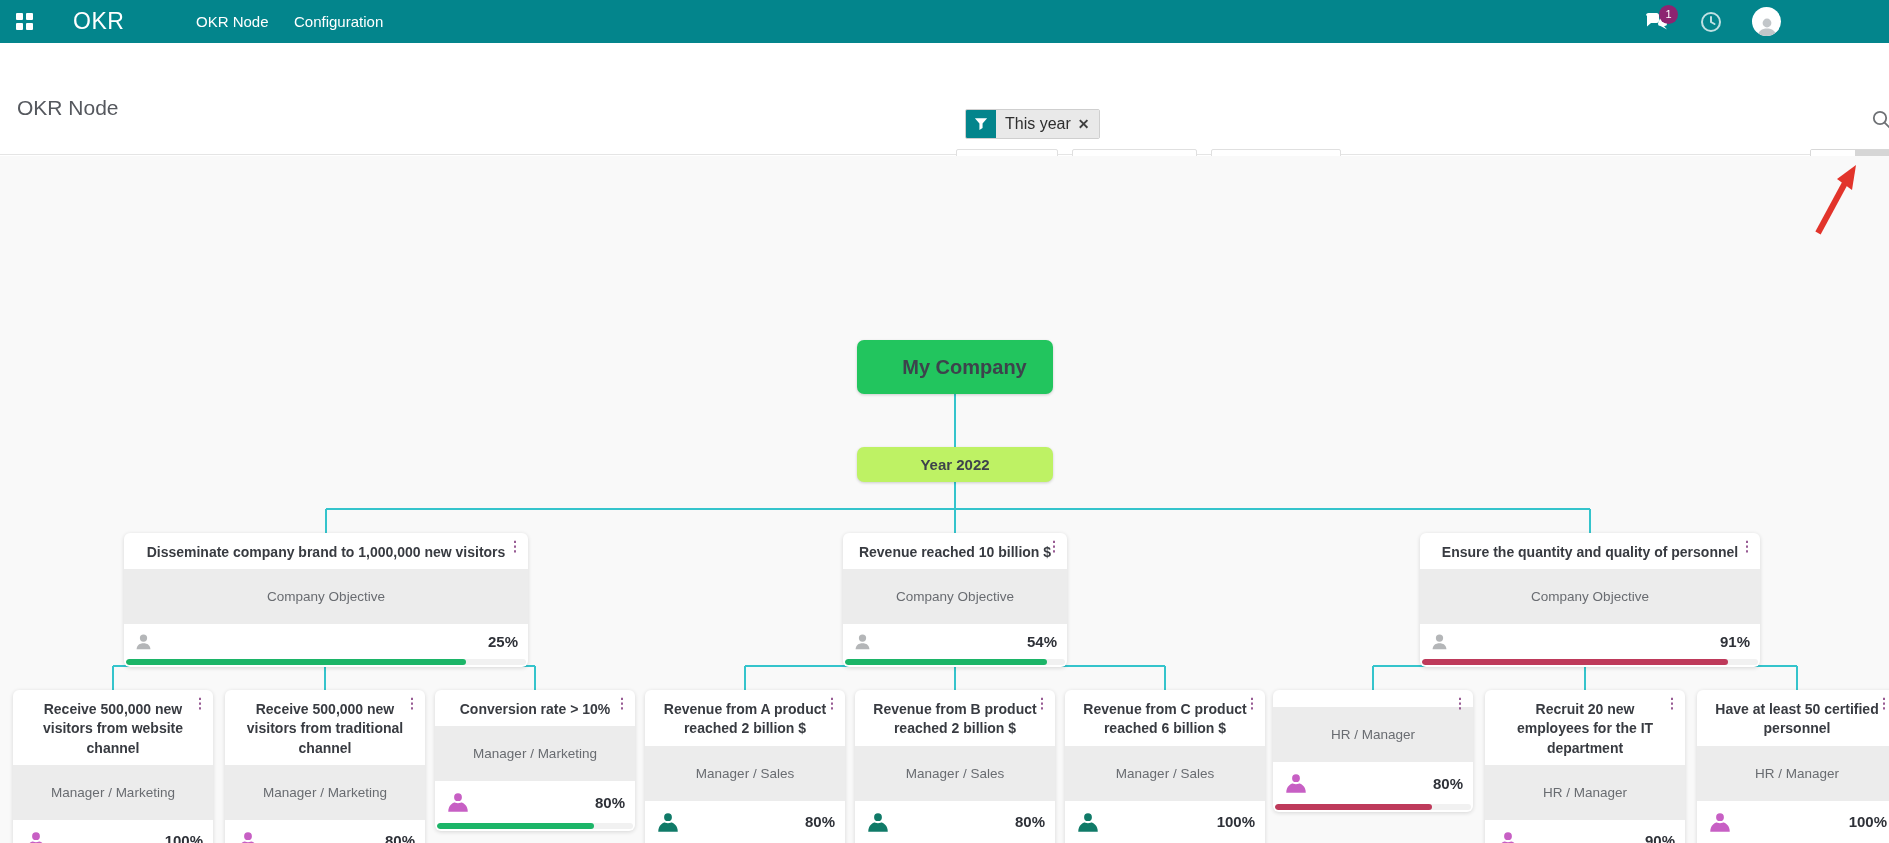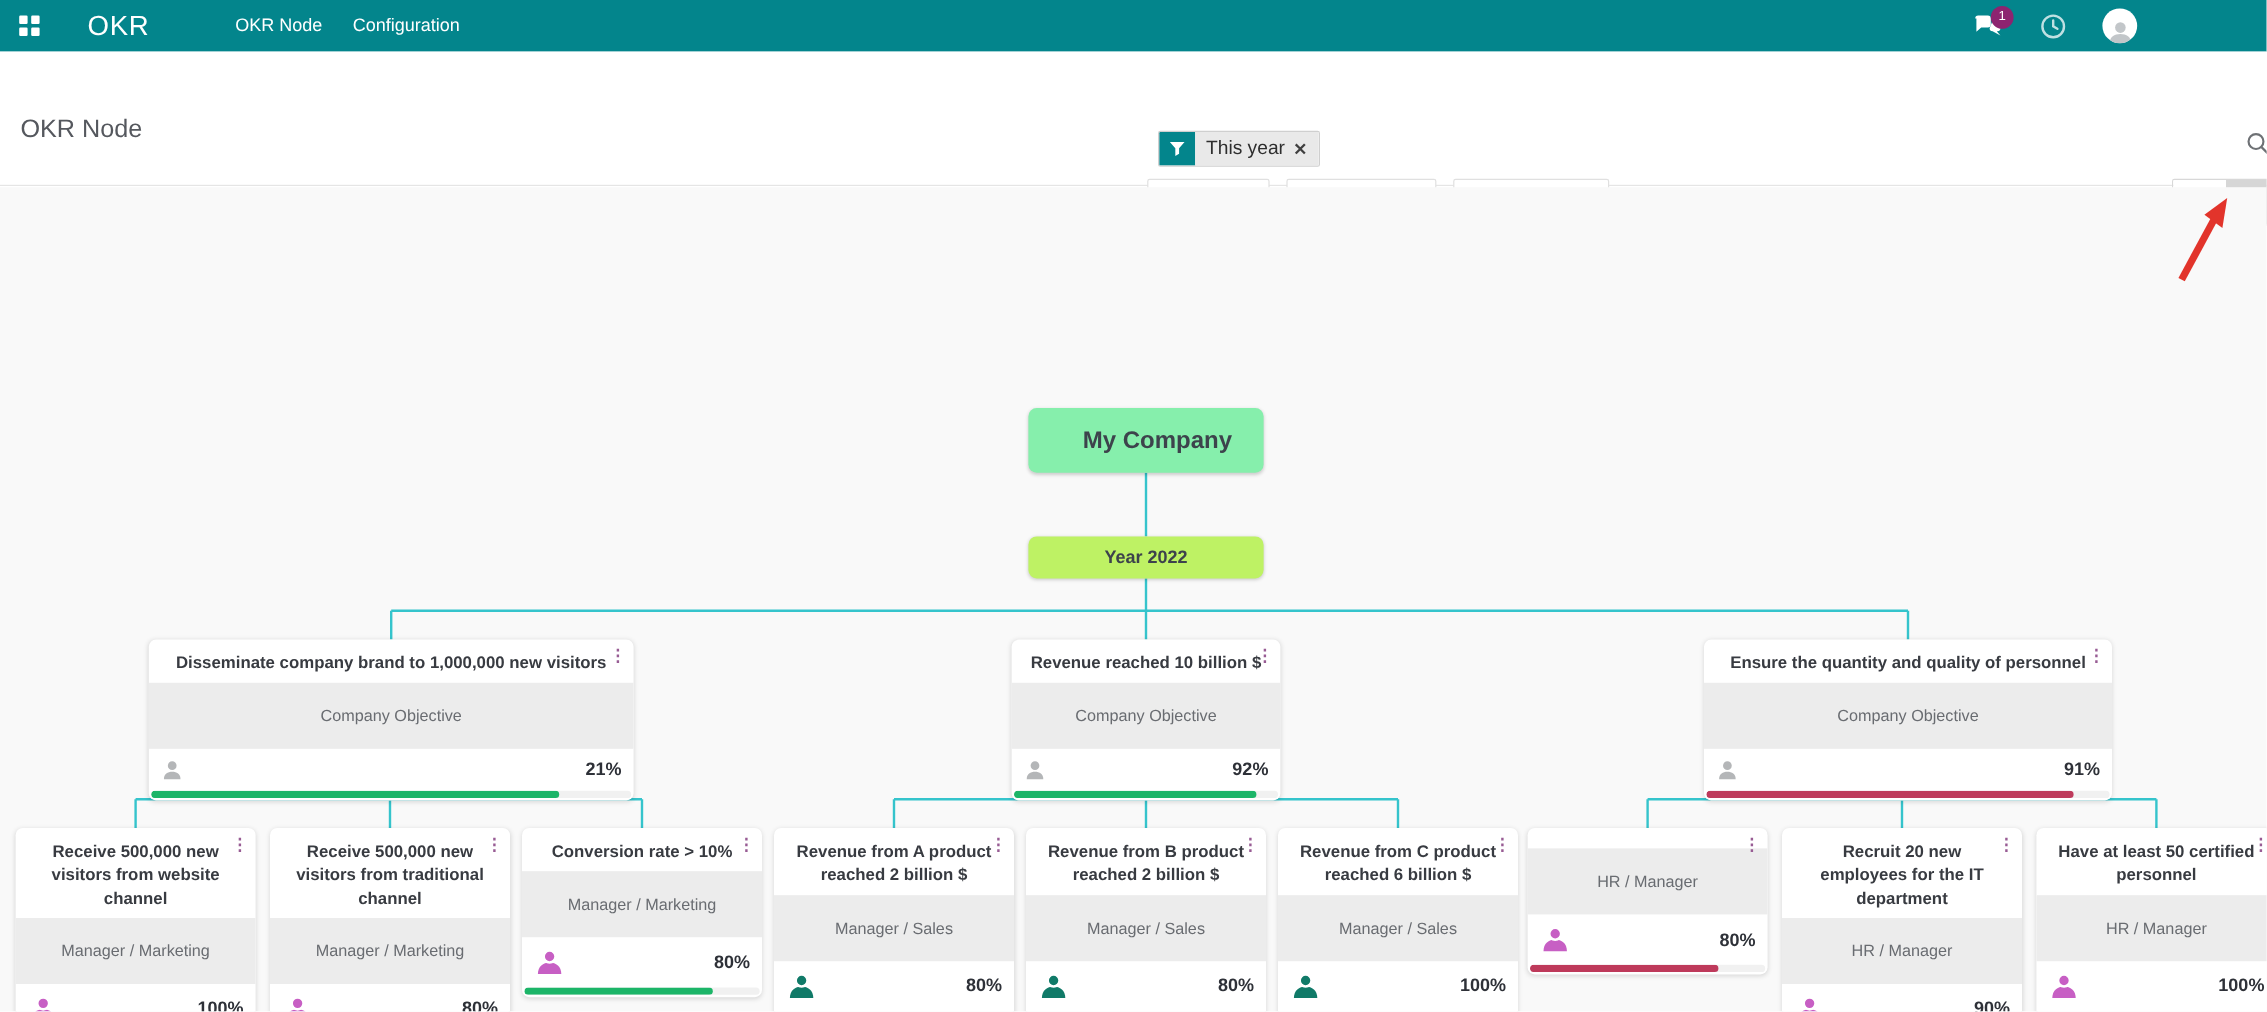--- a/index.html
+++ b/index.html
@@ -177,57 +177,57 @@
       <path d="M326 635v31M113 666h422M113 666v24M325 666v24M535 666v24"></path>
       <path d="M955 635v31M745 666h420M745 666v24M955 666v24M1165 666v24"></path>
       <path d="M1590 635v31M1373 666h424M1373 666v24M1585 666v24M1797 666v24"></path>
     </g>
     <g color="#e2342b" style="color: rgb(226, 52, 43);">
       <path d="M1818 233 1845 183" stroke="currentColor" stroke-width="6" fill="none"></path>
       <polygon points="1856,165 1837,179 1852,190" fill="currentColor"></polygon>
     </g>
   </svg>
 
-  <div class="tree-node node-company" style="background: #86efac; padding-left: 19px;">My Company</div>
+  <div class="tree-node node-company" style="background: #22c55e; padding-left: 19px;">My Company</div>
   <div class="tree-node node-year" style="background: #bef264;">Year 2022</div>
 
   <div class="card" style="left:124px; top:533px; width:404px;">
     <div class="card-head">
       <div class="card-title">Disseminate company brand to 1,000,000 new visitors</div>
       <div class="kebab">⋮</div>
     </div>
     <div class="card-band">Company Objective</div>
     <div class="card-row">
       <span class="avatar">
         <svg width="19" height="19" viewBox="0 0 22 22">
             <circle cx="11" cy="7" r="4.2" fill="#b4b6b8"></circle>
             <path d="M3 20c0-4.6 3.6-7 8-7s8 2.4 8 7z" fill="#b4b6b8"></path>
           </svg>
       </span>
-      <span class="pct">21%</span>
+      <span class="pct">25%</span>
     </div>
     <div class="bar">
         <div class="bar-fill" style="background: rgb(28, 181, 104); width: 85%;"></div>
       </div>
   </div>
 
   <div class="card" style="left:843px; top:533px; width:224px;">
     <div class="card-head">
       <div class="card-title">Revenue reached 10 billion $</div>
       <div class="kebab">⋮</div>
     </div>
     <div class="card-band">Company Objective</div>
     <div class="card-row">
       <span class="avatar">
         <svg width="19" height="19" viewBox="0 0 22 22">
             <circle cx="11" cy="7" r="4.2" fill="#b4b6b8"></circle>
             <path d="M3 20c0-4.6 3.6-7 8-7s8 2.4 8 7z" fill="#b4b6b8"></path>
           </svg>
       </span>
-      <span class="pct">92%</span>
+      <span class="pct">54%</span>
     </div>
     <div class="bar">
         <div class="bar-fill" style="background: rgb(28, 181, 104); width: 92%;"></div>
       </div>
   </div>
 
   <div class="card" style="left:1420px; top:533px; width:340px;">
     <div class="card-head">
       <div class="card-title">Ensure the quantity and quality of personnel</div>
       <div class="kebab">⋮</div>

